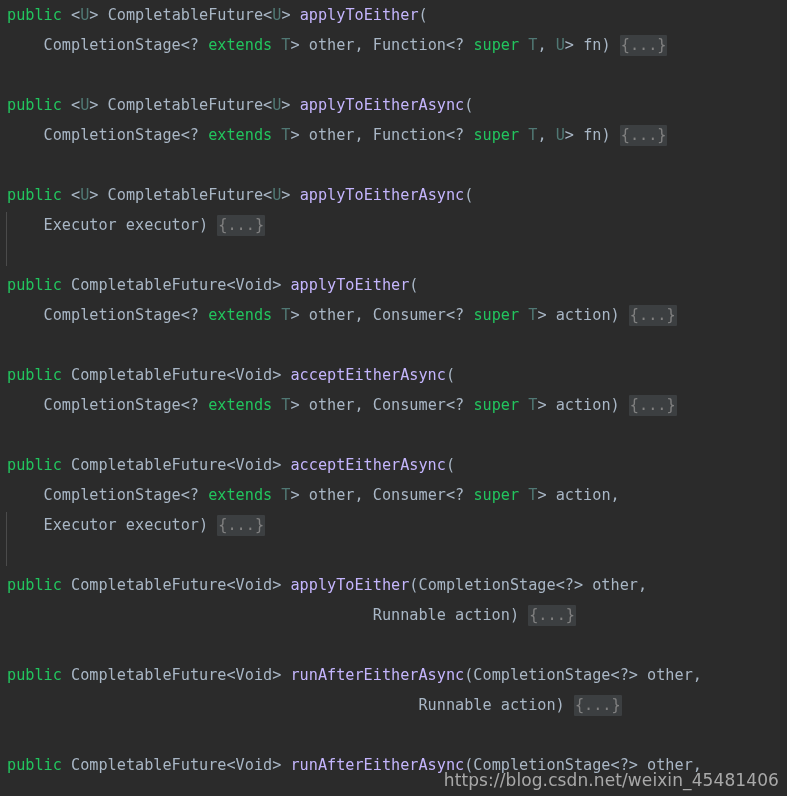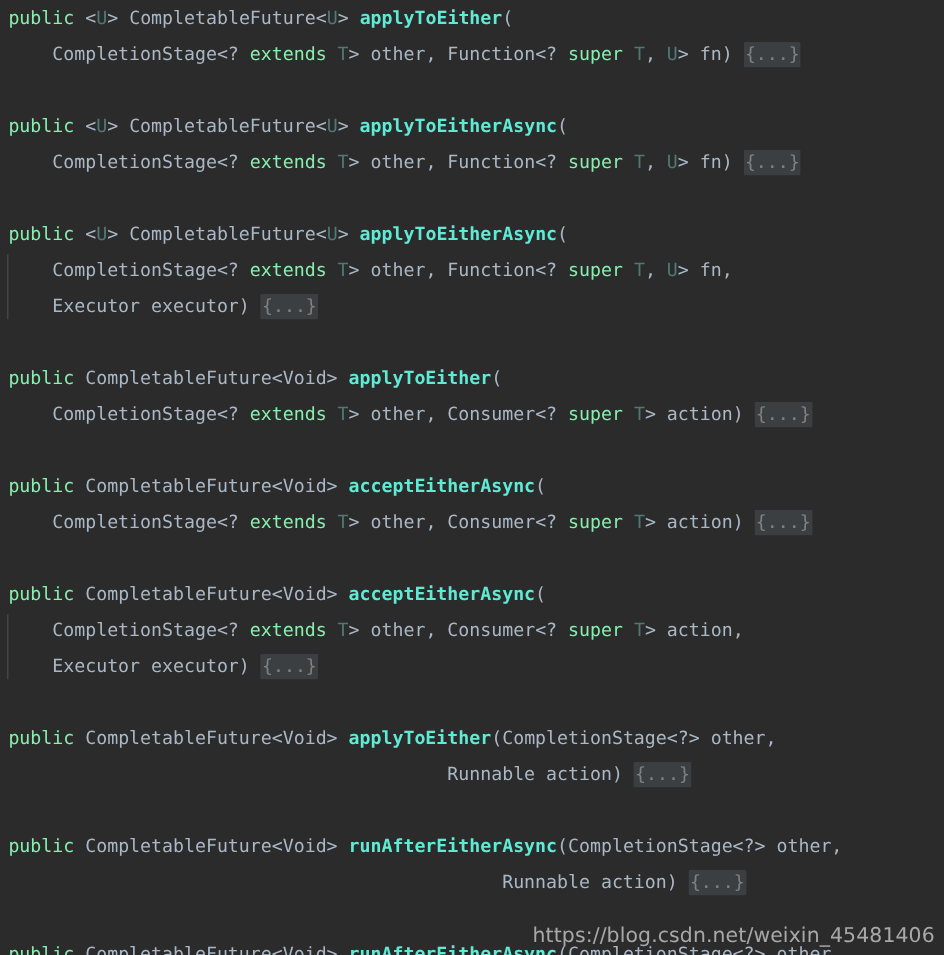--- a/index.html
+++ b/index.html
@@ -44,24 +44,24 @@
     letter-spacing: 0px;
     color: #a9b7c6;
     padding-left: 7px;
     box-sizing: border-box;
   }
   .code-line.blank {
     height: 30px;
   }
 
   
-  .kw      { color: #86efac; }   
+  .kw      { color: #22c55e; }   
   .typ     { color: #a9b7c6; }   
   .gen     { color: #507874; }   
-  .mth     { color: #5eead4; font-weight: bold; }   
+  .mth     { color: #c4b5fd; }   
   .fold    {
     color: #808080;
     background: #3c3f41;
     border-radius: 1px;
     padding: 1px 1px 2px 1px;
   }
 
   
   .indent-guide {
     position: absolute;
@@ -89,21 +89,20 @@
 
 <div id="editor">
   <div id="code">
       <div class="code-line"><span class="kw">public</span><span class="typ"> </span><span class="typ">&lt;</span><span class="gen">U</span><span class="typ">&gt; </span><span class="typ">CompletableFuture&lt;</span><span class="gen">U</span><span class="typ">&gt; </span><span class="mth">applyToEither</span><span class="typ">(</span></div>
       <div class="code-line"><span class="typ">    CompletionStage&lt;? </span><span class="kw">extends</span><span class="typ"> </span><span class="gen">T</span><span class="typ">&gt; other, Function&lt;? </span><span class="kw">super</span><span class="typ"> </span><span class="gen">T</span><span class="typ">, </span><span class="gen">U</span><span class="typ">&gt; fn) </span><span class="fold">{...}</span></div>
       <div class="code-line blank"></div>
       <div class="code-line"><span class="kw">public</span><span class="typ"> &lt;</span><span class="gen">U</span><span class="typ">&gt; CompletableFuture&lt;</span><span class="gen">U</span><span class="typ">&gt; </span><span class="mth">applyToEitherAsync</span><span class="typ">(</span></div>
       <div class="code-line"><span class="typ">    CompletionStage&lt;? </span><span class="kw">extends</span><span class="typ"> </span><span class="gen">T</span><span class="typ">&gt; other, Function&lt;? </span><span class="kw">super</span><span class="typ"> </span><span class="gen">T</span><span class="typ">, </span><span class="gen">U</span><span class="typ">&gt; fn) </span><span class="fold">{...}</span></div>
       <div class="code-line blank"></div>
       <div class="code-line"><span class="kw">public</span><span class="typ"> &lt;</span><span class="gen">U</span><span class="typ">&gt; CompletableFuture&lt;</span><span class="gen">U</span><span class="typ">&gt; </span><span class="mth">applyToEitherAsync</span><span class="typ">(</span></div>
-      <div class="code-line"><span class="typ">    CompletionStage&lt;? </span><span class="kw">extends</span><span class="typ"> </span><span class="gen">T</span><span class="typ">&gt; other, Function&lt;? </span><span class="kw">super</span><span class="typ"> </span><span class="gen">T</span><span class="typ">, </span><span class="gen">U</span><span class="typ">&gt; fn,</span></div>
       <div class="code-line"><span class="typ">    Executor executor) </span><span class="fold">{...}</span></div>
       <div class="code-line blank"></div>
       <div class="code-line"><span class="kw">public</span><span class="typ"> CompletableFuture&lt;Void&gt; </span><span class="mth">applyToEither</span><span class="typ">(</span></div>
       <div class="code-line"><span class="typ">    CompletionStage&lt;? </span><span class="kw">extends</span><span class="typ"> </span><span class="gen">T</span><span class="typ">&gt; other, Consumer&lt;? </span><span class="kw">super</span><span class="typ"> </span><span class="gen">T</span><span class="typ">&gt; action) </span><span class="fold">{...}</span></div>
       <div class="code-line blank"></div>
       <div class="code-line"><span class="kw">public</span><span class="typ"> CompletableFuture&lt;Void&gt; </span><span class="mth">acceptEitherAsync</span><span class="typ">(</span></div>
       <div class="code-line"><span class="typ">    CompletionStage&lt;? </span><span class="kw">extends</span><span class="typ"> </span><span class="gen">T</span><span class="typ">&gt; other, Consumer&lt;? </span><span class="kw">super</span><span class="typ"> </span><span class="gen">T</span><span class="typ">&gt; action) </span><span class="fold">{...}</span></div>
       <div class="code-line blank"></div>
       <div class="code-line"><span class="kw">public</span><span class="typ"> CompletableFuture&lt;Void&gt; </span><span class="mth">acceptEitherAsync</span><span class="typ">(</span></div>
       <div class="code-line"><span class="typ">    CompletionStage&lt;? </span><span class="kw">extends</span><span class="typ"> </span><span class="gen">T</span><span class="typ">&gt; other, Consumer&lt;? </span><span class="kw">super</span><span class="typ"> </span><span class="gen">T</span><span class="typ">&gt; action,</span></div>

